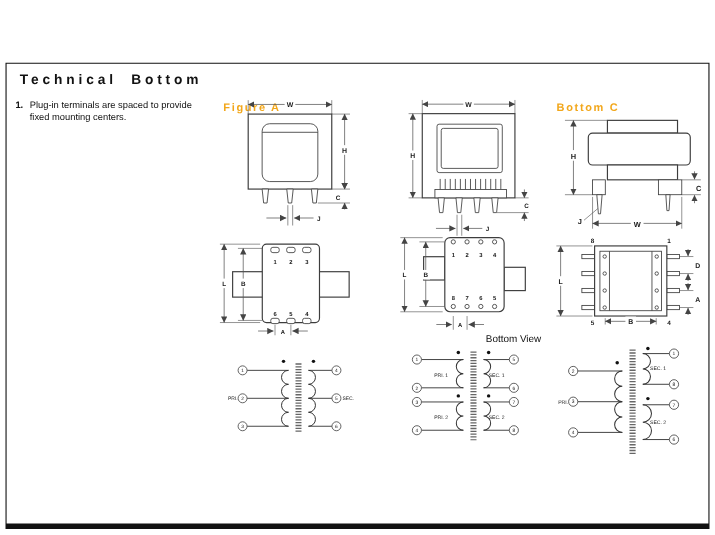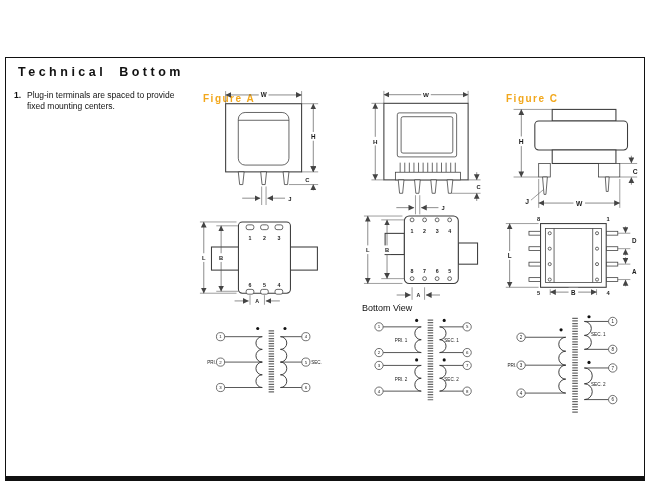--- a/index.html
+++ b/index.html
@@ -5,21 +5,21 @@
   html,body{margin:0;padding:0;background:#fff;}
   body{width:650px;height:486px;position:relative;font-family:"Liberation Sans",sans-serif;}
   .page{position:absolute;left:5px;top:57px;width:638px;height:418px;background:#fff;
         border:1px solid #111;border-bottom:5px solid #111;}
   .title{position:absolute;left:12px;top:7px;font-size:12.5px;font-weight:bold;color:#111;
          letter-spacing:3.5px;word-spacing:6px;}
   .note{position:absolute;left:8px;top:32px;width:178px;display:flex;font-size:8.5px;color:#111;line-height:1.35;}
   .note-num{font-weight:bold;width:13px;flex:0 0 13px;}
   .fig-title{position:absolute;top:8px;width:130px;font-size:10px;font-weight:bold;
              letter-spacing:1.5px;color:#F2A71B;margin-top:27px;}
-  .caption{position:absolute;text-align:left;font-size:9px;color:#111;}
+  .caption{position:absolute;text-align:right;font-size:9px;color:#111;}
   svg{position:absolute;overflow:visible;}
   svg text{font-family:"Liberation Sans",sans-serif;fill:#1a1a1a;}
   .dim{font-weight:bold;}
   .outline{fill:#fff;stroke:#3d3d3d;stroke-width:1.1;}
   .thin{fill:#fff;stroke:#3d3d3d;stroke-width:0.8;}
   .dimln{stroke:#555;stroke-width:0.7;fill:none;}
   .extln{stroke:#555;stroke-width:0.6;fill:none;}
   .wire{stroke:#333;stroke-width:0.9;fill:none;}
   .coil{stroke:#333;stroke-width:1;fill:none;}
   .lblbg{fill:#fff;stroke:none;}
@@ -37,21 +37,21 @@
 
 <div class="page">
 
   <div class="title">Technical Bottom</div>
   <div class="note">
     <span class="note-num">1.</span>
     <span>Plug-in terminals are spaced to provide fixed mounting centers.</span>
   </div>
 
   <div class="fig-title" style="left:197px">Figure A</div>
-  <div class="fig-title" style="left:500px">Figure C</div>
+  <div class="fig-title" style="left:500px">Bottom C</div>
 
   <svg style="left:206px;top:30px" width="112" height="122" viewBox="0 0 115 125">
     <line class="extln" x1="14" y1="16" x2="14" y2="3"></line>
       <line class="extln" x1="92" y1="16" x2="92" y2="3"></line>
     <line class="dimln" x1="14" y1="7" x2="92" y2="7" marker-start="url(#ar)" marker-end="url(#ar)"></line>
     <rect class="lblbg" x="48" y="2.5" width="10" height="9"></rect>
     <text class="dim" x="53" y="9.5" font-size="6.5" text-anchor="middle">W</text>
     <rect class="outline" x="14" y="16" width="78" height="70"></rect>
     <rect class="thin" x="27" y="25" width="52" height="54" rx="7"></rect>
     <line class="thin" x1="27" y1="33" x2="79" y2="33"></line>

